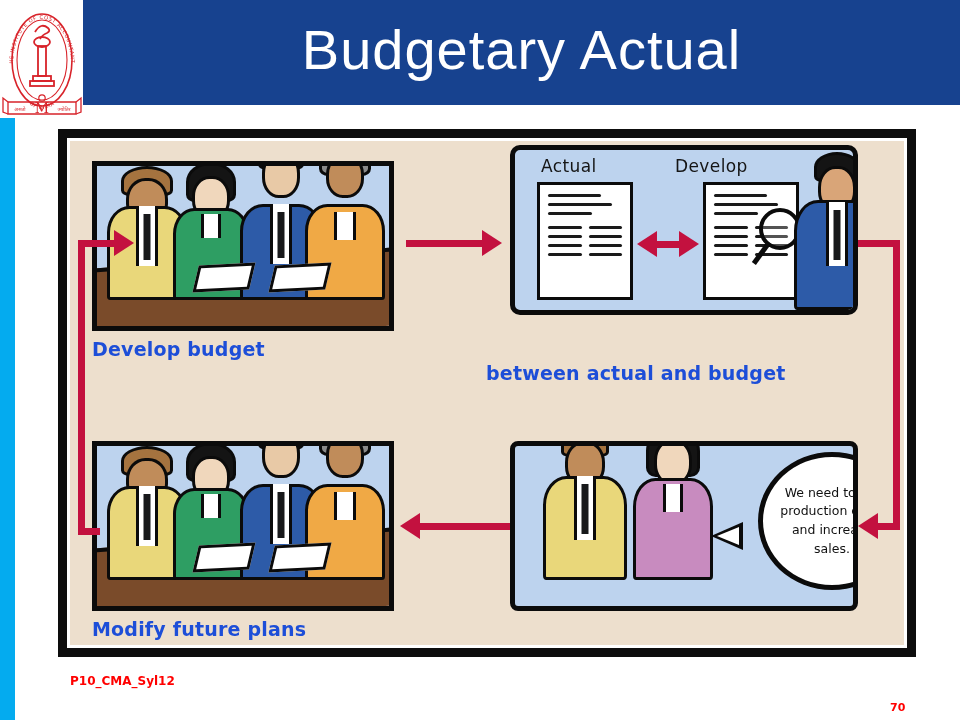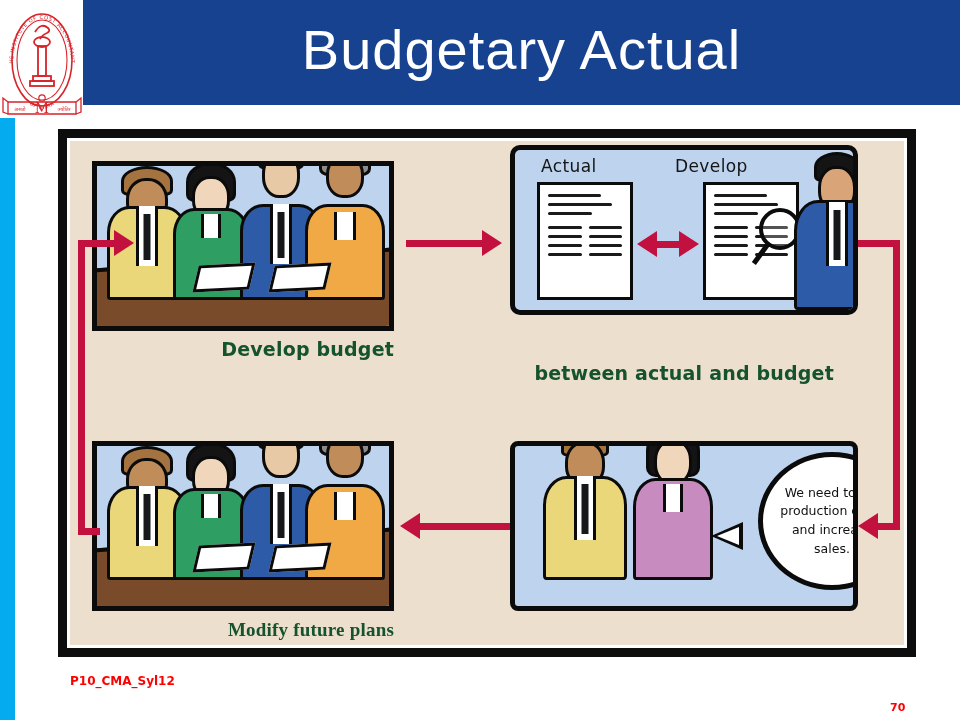--- a/index.html
+++ b/index.html
@@ -78,22 +78,22 @@
   
   .panel {
     position: absolute;
     box-sizing: border-box;
     border: 5px solid #0b0b0b;
     background: #BDD3EE;
     overflow: hidden;
   }
   .panel-caption {
     position: absolute;
-    text-align: right;
-    color: #14532d;
+    text-align: left;
+    color: #1d4ed8;
     font-size: 19px;
     font-weight: bold;
     line-height: 1.15;
     letter-spacing: 0.2px;
     font-family: "DejaVu Sans", sans-serif;
   }
 
   
   .meeting .table {
     position: absolute;
@@ -447,21 +447,21 @@
     <div class="person" style="left:72%; width:26%; height:100%;">
       <div class="hair" style="top:-4px; width:52px; height:40px; background:#8A8A8A;"></div>
       <div class="head" style="top:14px; width:38px; height:44px; background:#C08C5A;"></div>
       <div class="body" style="width:80px; height:96px; background:#F0A945;"></div>
       <div class="shirt" style="bottom:60px; width:22px; height:28px;"></div>
     </div>
 
     <div class="paper" style="left:34%;"></div>
     <div class="paper" style="left:60%;"></div>
   </div>
-  <div class="panel-caption" style="left:22px; top:478px; width:302px;font-family:Liberation Serif, serif;">Modify future plans</div>
+  <div class="panel-caption" style="left:22px; top:478px; width:302px;">Modify future plans</div>
 
   <div class="panel" style="left:440px; top:300px; width:348px; height:170px; border-radius:8px;">
 
     <div class="person" style="left:30px; width:80px; height:96%;">
       <div class="hair" style="top:2px; width:48px; height:28px; background:#A5733F;"></div>
       <div class="head" style="top:14px; width:40px; height:46px; background:#C08C5A;"></div>
       <div class="body" style="width:84px; height:104px; background:#E9D77A;"></div>
       <div class="shirt" style="bottom:40px; width:22px; height:64px;"></div>
       <div class="tie" style="bottom:46px; height:50px;"></div>
     </div>

